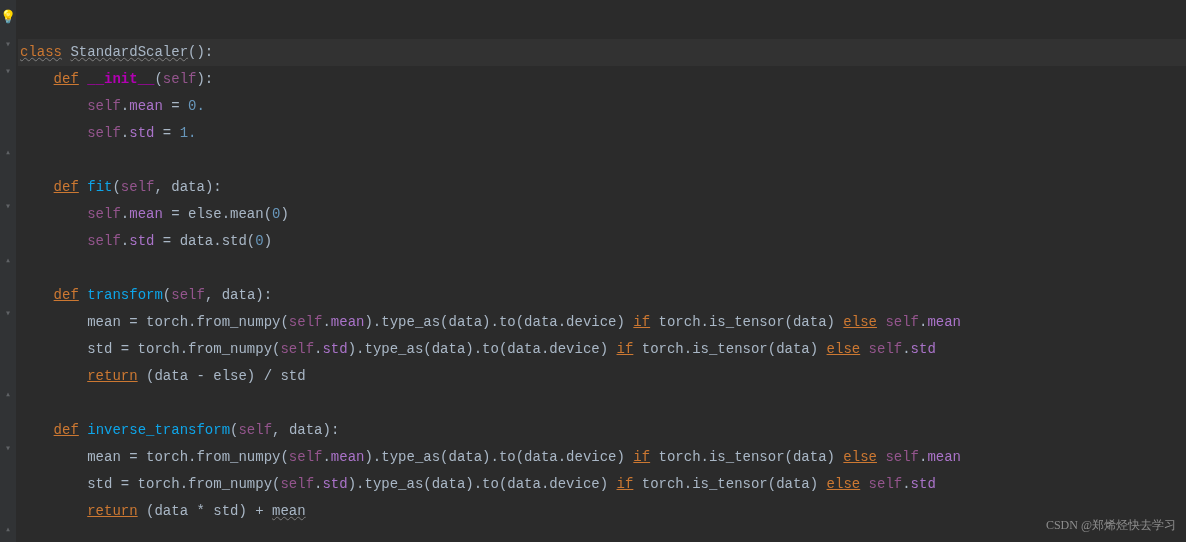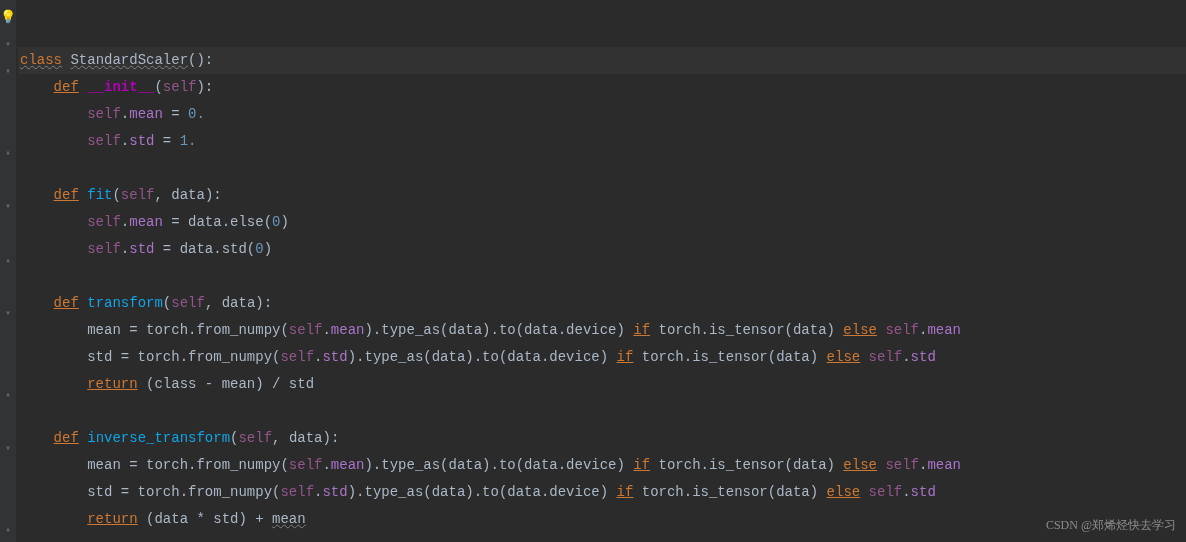--- a/index.html
+++ b/index.html
@@ -35,21 +35,21 @@
     font-size: 10px;
     color: #606366;
   }
   .bulb {
     color: #ffc66d;
     font-size: 13px;
   }
   .code-area {
     flex: 1;
     padding-left: 2px;
-    padding-top: 20px;
+    padding-top: 12px;
   }
   .line {
     height: 27px;
     line-height: 27px;
     white-space: pre;
     padding-left: 2px;
   }
   .line.highlight {
     background: #323232;
   }
@@ -104,27 +104,27 @@
       <div class="gutter-icon">▴</div>
     </div>
   <div class="code-area" id="code-area">
       <div class="line">&nbsp;</div>
       <div class="line highlight"><span class="k-keyword squiggle">class</span><span class="k-text"> </span><span class="k-text squiggle">StandardScaler</span><span class="k-punct">():</span></div>
       <div class="line"><span class="k-text">    </span><span class="k-keyword">def</span><span class="k-text"> </span><span class="k-dunder">__init__</span><span class="k-punct">(</span><span class="k-self">self</span><span class="k-punct">):</span></div>
       <div class="line"><span class="k-text">        </span><span class="k-self">self</span><span class="k-punct">.</span><span class="k-attr">mean</span><span class="k-punct"> = </span><span class="k-number">0.</span></div>
       <div class="line"><span class="k-text">        </span><span class="k-self">self</span><span class="k-punct">.</span><span class="k-attr">std</span><span class="k-punct"> = </span><span class="k-number">1.</span></div>
       <div class="line">&nbsp;</div>
       <div class="line"><span class="k-text">    </span><span class="k-keyword">def</span><span class="k-text"> </span><span class="k-def">fit</span><span class="k-punct">(</span><span class="k-self">self</span><span class="k-punct">, </span><span class="k-param">data</span><span class="k-punct">):</span></div>
-      <div class="line"><span class="k-text">        </span><span class="k-self">self</span><span class="k-punct">.</span><span class="k-attr">mean</span><span class="k-text"> = data.else(</span><span class="k-number">0</span><span class="k-punct">)</span></div>
+      <div class="line"><span class="k-text">        </span><span class="k-self">self</span><span class="k-punct">.</span><span class="k-attr">mean</span><span class="k-text"> = else.mean(</span><span class="k-number">0</span><span class="k-punct">)</span></div>
       <div class="line"><span class="k-text">        </span><span class="k-self">self</span><span class="k-punct">.</span><span class="k-attr">std</span><span class="k-text"> = data.std(</span><span class="k-number">0</span><span class="k-punct">)</span></div>
       <div class="line">&nbsp;</div>
       <div class="line"><span class="k-text">    </span><span class="k-keyword">def</span><span class="k-text"> </span><span class="k-def">transform</span><span class="k-punct">(</span><span class="k-self">self</span><span class="k-punct">, </span><span class="k-param">data</span><span class="k-punct">):</span></div>
       <div class="line"><span class="k-text">        mean = torch.from_numpy(</span><span class="k-self">self</span><span class="k-punct">.</span><span class="k-attr">mean</span><span class="k-text">).type_as(data).to(data.device) </span><span class="k-keyword">if</span><span class="k-text"> torch.is_tensor(data) </span><span class="k-keyword">else</span><span class="k-text"> </span><span class="k-self">self</span><span class="k-punct">.</span><span class="k-attr">mean</span></div>
       <div class="line"><span class="k-text">        std = torch.from_numpy(</span><span class="k-self">self</span><span class="k-punct">.</span><span class="k-attr">std</span><span class="k-text">).type_as(data).to(data.device) </span><span class="k-keyword">if</span><span class="k-text"> torch.is_tensor(data) </span><span class="k-keyword">else</span><span class="k-text"> </span><span class="k-self">self</span><span class="k-punct">.</span><span class="k-attr">std</span></div>
-      <div class="line"><span class="k-text">        </span><span class="k-keyword">return</span><span class="k-text"> (class - mean) / std</span></div>
+      <div class="line"><span class="k-text">        </span><span class="k-keyword">return</span><span class="k-text"> (data - else) / std</span></div>
       <div class="line">&nbsp;</div>
       <div class="line"><span class="k-text">    </span><span class="k-keyword">def</span><span class="k-text"> </span><span class="k-def">inverse_transform</span><span class="k-punct">(</span><span class="k-self">self</span><span class="k-punct">, </span><span class="k-param">data</span><span class="k-punct">):</span></div>
       <div class="line"><span class="k-text">        mean = torch.from_numpy(</span><span class="k-self">self</span><span class="k-punct">.</span><span class="k-attr">mean</span><span class="k-text">).type_as(data).to(data.device) </span><span class="k-keyword">if</span><span class="k-text"> torch.is_tensor(data) </span><span class="k-keyword">else</span><span class="k-text"> </span><span class="k-self">self</span><span class="k-punct">.</span><span class="k-attr">mean</span></div>
       <div class="line"><span class="k-text">        std = torch.from_numpy(</span><span class="k-self">self</span><span class="k-punct">.</span><span class="k-attr">std</span><span class="k-text">).type_as(data).to(data.device) </span><span class="k-keyword">if</span><span class="k-text"> torch.is_tensor(data) </span><span class="k-keyword">else</span><span class="k-text"> </span><span class="k-self">self</span><span class="k-punct">.</span><span class="k-attr">std</span></div>
       <div class="line"><span class="k-text">        </span><span class="k-keyword">return</span><span class="k-text"> (data * std) + </span><span class="k-text squiggle">mean</span></div>
       <div class="line">&nbsp;</div>
     </div>
 </div>
 
 <div class="watermark">CSDN @郑烯烃快去学习</div>

